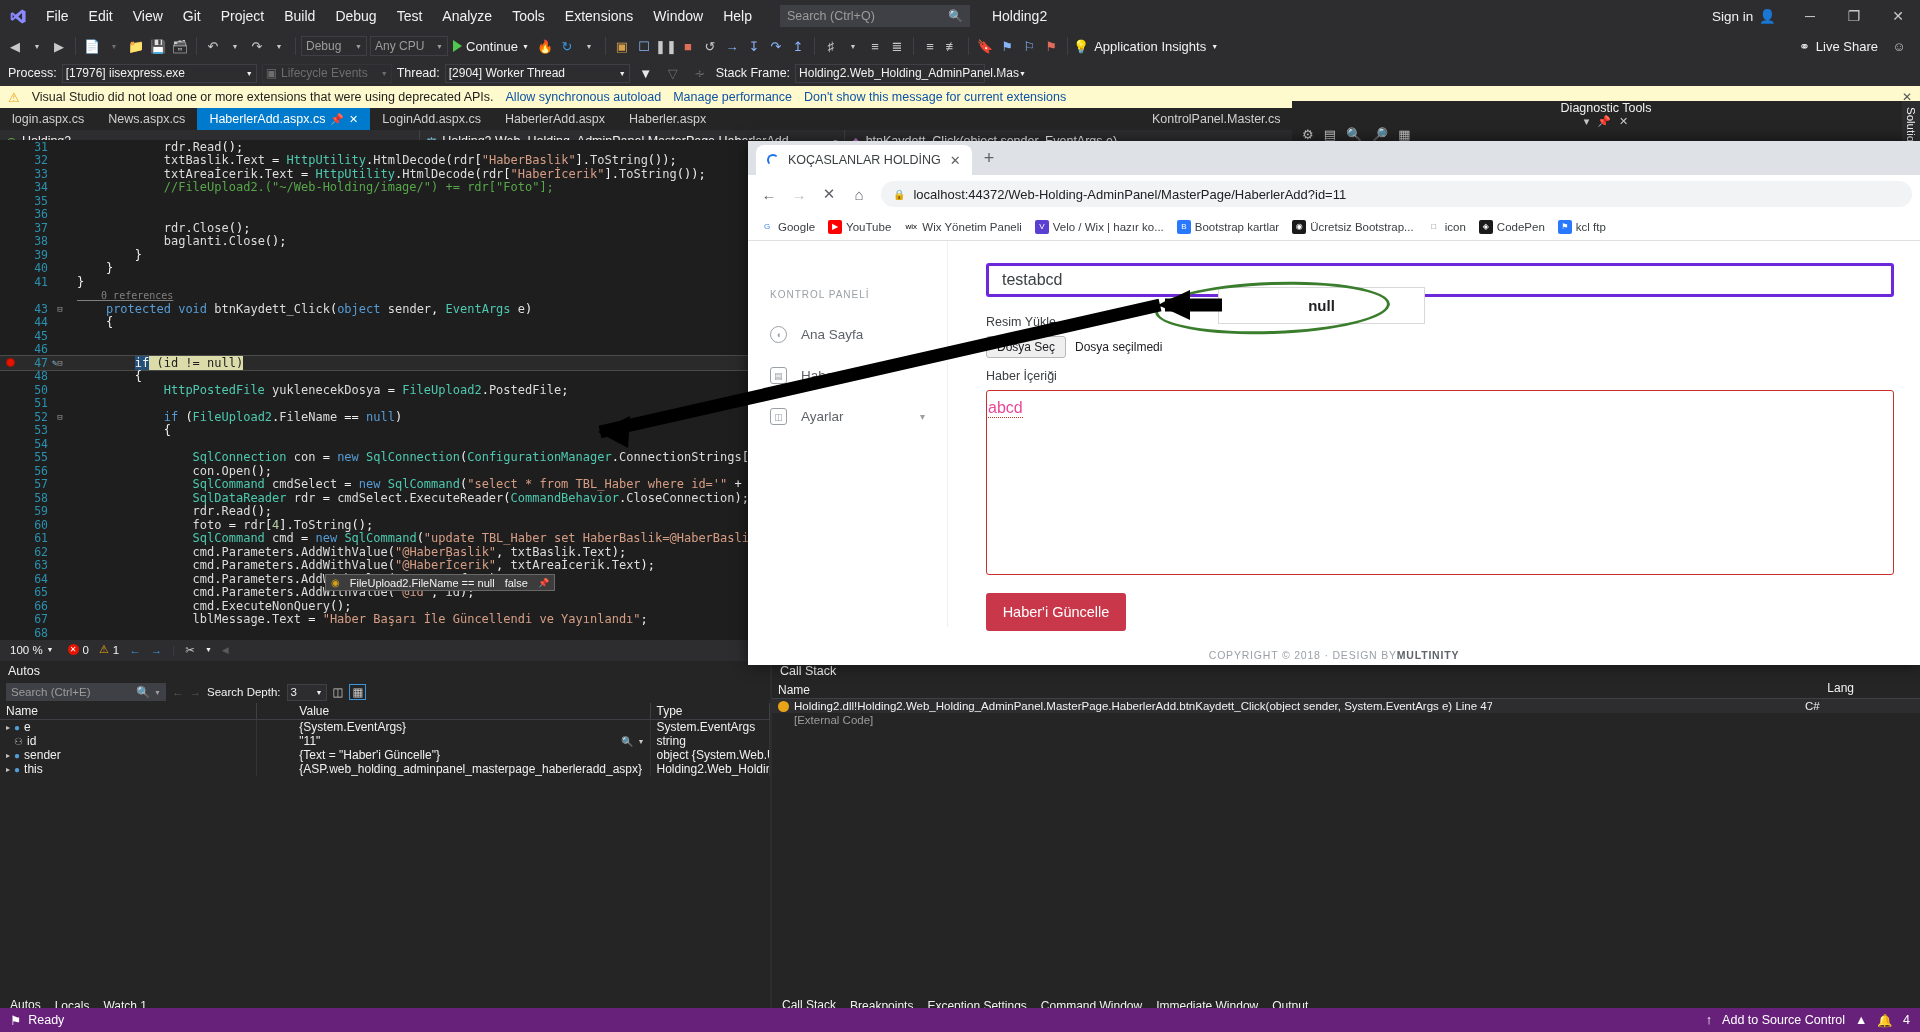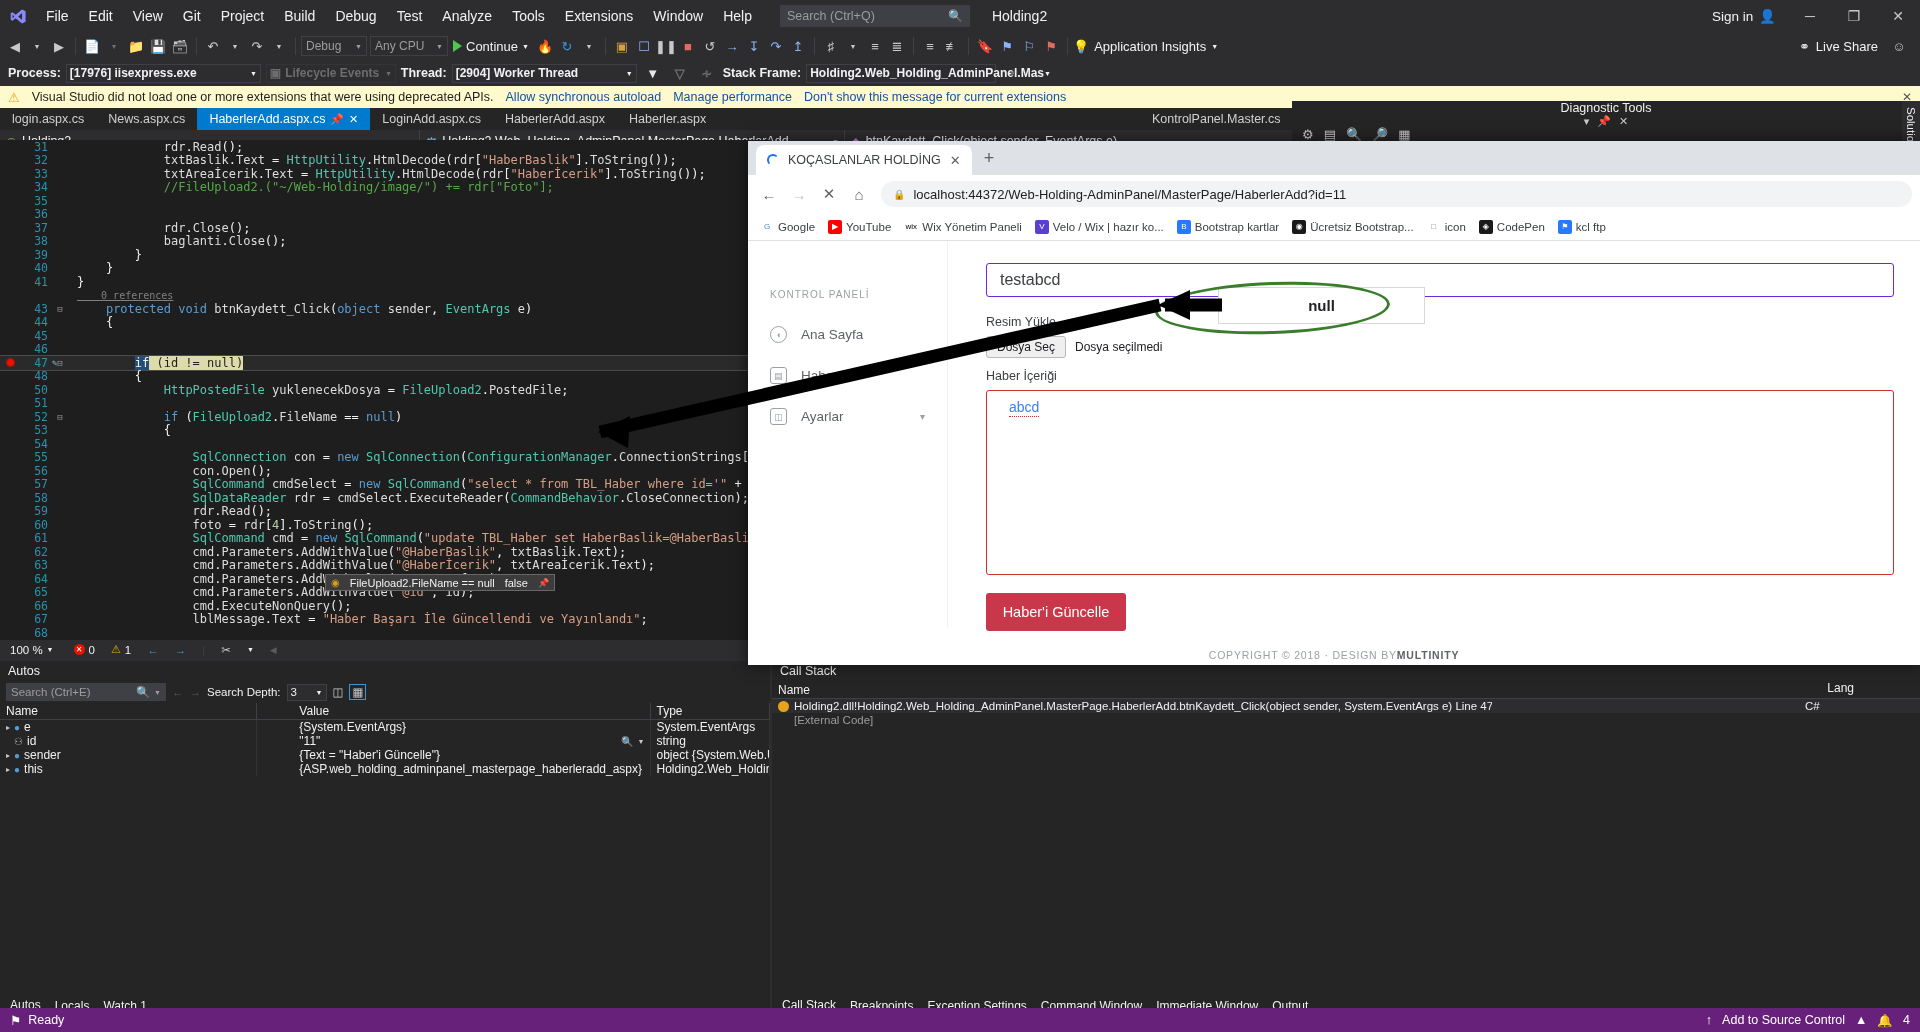--- a/index.html
+++ b/index.html
@@ -34,21 +34,21 @@
     height:20px; background:#2d2d30; border:1px solid #3f3f46; color:#9c9c9c;
     font-size:12px; display:flex; align-items:center; padding:0 4px; min-width:66px; justify-content:space-between;
   }
   .tb-combo .car { font-size:7px; margin-left:4px; }
   .continue { display:flex; align-items:center; gap:4px; color:#f1f1f1; font-size:13px; padding:0 5px; }
   .tri { width:0;height:0;border-left:9px solid #4ec94e;border-top:6px solid transparent;border-bottom:6px solid transparent; }
   .app-ins { display:flex; align-items:center; gap:5px; color:#f1f1f1; font-size:13px; }
   .live-share { display:flex; align-items:center; gap:6px; color:#f1f1f1; font-size:13px; }
 
   
-  .dbgbar { height:26px; background:#2d2d30; display:flex; align-items:center; padding:0 8px; gap:5px; font-size:12.5px;font-weight:bold; }
+  .dbgbar { height:26px; background:#2d2d30; display:flex; align-items:center; padding:0 8px; gap:5px; font-size:12.5px; }
   .dbg-lbl { color:#f1f1f1; }
   .dbg-combo {
     height:19px; background:#2d2d30; border:1px solid #3f3f46; color:#f1f1f1; font-size:12px;
     display:flex; align-items:center; justify-content:space-between; padding:0 3px;
   }
   .dbg-combo.dim { color:#6d6d6d; border-color:#343438; }
 
   
   .notif {
     height:22px; background:#fffacd; color:#1e1e1e; display:flex; align-items:center;
@@ -97,21 +97,21 @@
   .datatip {
     position:absolute; left:325px; top:434px; height:17px; background:#3c3c3c; border:1px solid #686868;
     display:flex; align-items:center; gap:10px; padding:0 5px; font-size:11px;
     font-family:"Liberation Sans", sans-serif; color:#f1f1f1; z-index:40;
   }
   .datatip .mi { color:#d4a017; font-size:10px; }
 
   
   .editstatus {
     position:absolute; left:0; top:640px; width:770px; height:19px; background:#2d2d30;
-    display:flex; align-items:center; font-size:11.5px; gap:16px; padding:0 6px; color:#f1f1f1;
+    display:flex; align-items:center; font-size:11.5px; gap:10px; padding:0 6px; color:#f1f1f1;
   }
   .zoomsel { display:flex; align-items:center; gap:4px; border:1px solid transparent; padding:0 3px; }
   .errc { display:flex; align-items:center; gap:4px; }
   .err-dot { width:11px;height:11px;border-radius:50%;background:#e51400;color:#fff;font-size:8px;display:flex;align-items:center;justify-content:center; }
   .warn-tri { color:#e8a317; font-size:11px; }
 
   
   .autos { position:absolute; left:0; top:661px; width:770px; height:355px; background:#252526; }
   .panel-title { height:20px; display:flex; align-items:center; padding:0 8px; font-size:12.5px; color:#f1f1f1; background:#252526; }
   .autos-toolbar { height:22px; display:flex; align-items:center; gap:6px; padding:0 6px; font-size:11.5px; color:#9c9c9c; }
@@ -197,33 +197,33 @@
   .brand { display:flex; align-items:center; gap:10px; padding:0 16px 20px 22px; }
   .brand-logo { width:52px;height:22px; background:#c8102e; border-radius:2px; display:flex;align-items:center;justify-content:center;color:#fff;font-size:6px;font-weight:bold; letter-spacing:.3px; flex:none; }
   .brand-name { font-size:13.5px; color:#3a3a3a; }
   .side-cap { font-size:10px; color:#9aa0a6; letter-spacing:1px; padding:0 22px 14px; }
   .side-item { display:flex; align-items:center; gap:14px; padding:12px 22px; font-size:13.5px; color:#5f6368; }
   .side-ic { width:17px;height:17px; border:1.4px solid #9aa0a6; border-radius:3px; flex:none; display:flex;align-items:center;justify-content:center; font-size:9px; color:#9aa0a6; }
   .side-item .chev { margin-left:auto; font-size:10px; color:#9aa0a6; }
 
   .br-main { flex:1; padding:22px 26px 0 38px; }
   .title-input {
-    height:34px; border:1px solid #6d28d9; border-radius:3px; display:flex; align-items:center;
+    height:34px; border:3px solid #6d28d9; border-radius:3px; display:flex; align-items:center;
     padding:0 13px; font-size:16px; color:#3c4043; background:#fff; margin-bottom:18px;
   }
   .lbl { font-size:12.5px; color:#3c4043; margin-bottom:7px; }
   .filerow { display:flex; align-items:center; gap:9px; margin-bottom:11px; }
   .file-btn { border:1px solid #b8b8b8; background:#efefef; border-radius:3px; padding:3px 10px; font-size:12px; color:#202124; }
   .file-status { font-size:12px; color:#202124; }
   .nullbox {
     position:absolute; left:1218px; top:287px; width:207px; height:37px; background:#fff;
     border:1px solid #d8d8d8; display:flex; align-items:center; justify-content:center;
     font-size:15px; font-weight:bold; color:#202124; z-index:25;
   }
-  .textarea-box { border:1px solid #c9302c; border-radius:3px; height:185px; padding:8px 22px; font-size:14px; color:#3b82f6; }
+  .textarea-box { border:1px solid #c9302c; border-radius:3px; height:185px; padding:8px 1px; font-size:16px; color:#ec4899; }
   .typed { border-bottom:1px dotted #c9302c; padding-bottom:1px; }
   .submit-btn {
     margin-top:18px; background:#c9384a; color:#fff; border-radius:3px; width:140px; height:38px;
     display:flex; align-items:center; justify-content:center; font-size:14.5px;
   }
   .br-footer { height:56px; display:flex; align-items:center; justify-content:center; font-size:10.5px; color:#9aa0a6; letter-spacing:.8px; background:#fff; }
   .br-footer b { color:#5f6368; }
 
   
   .anno { position:absolute; pointer-events:none; z-index:60; }

